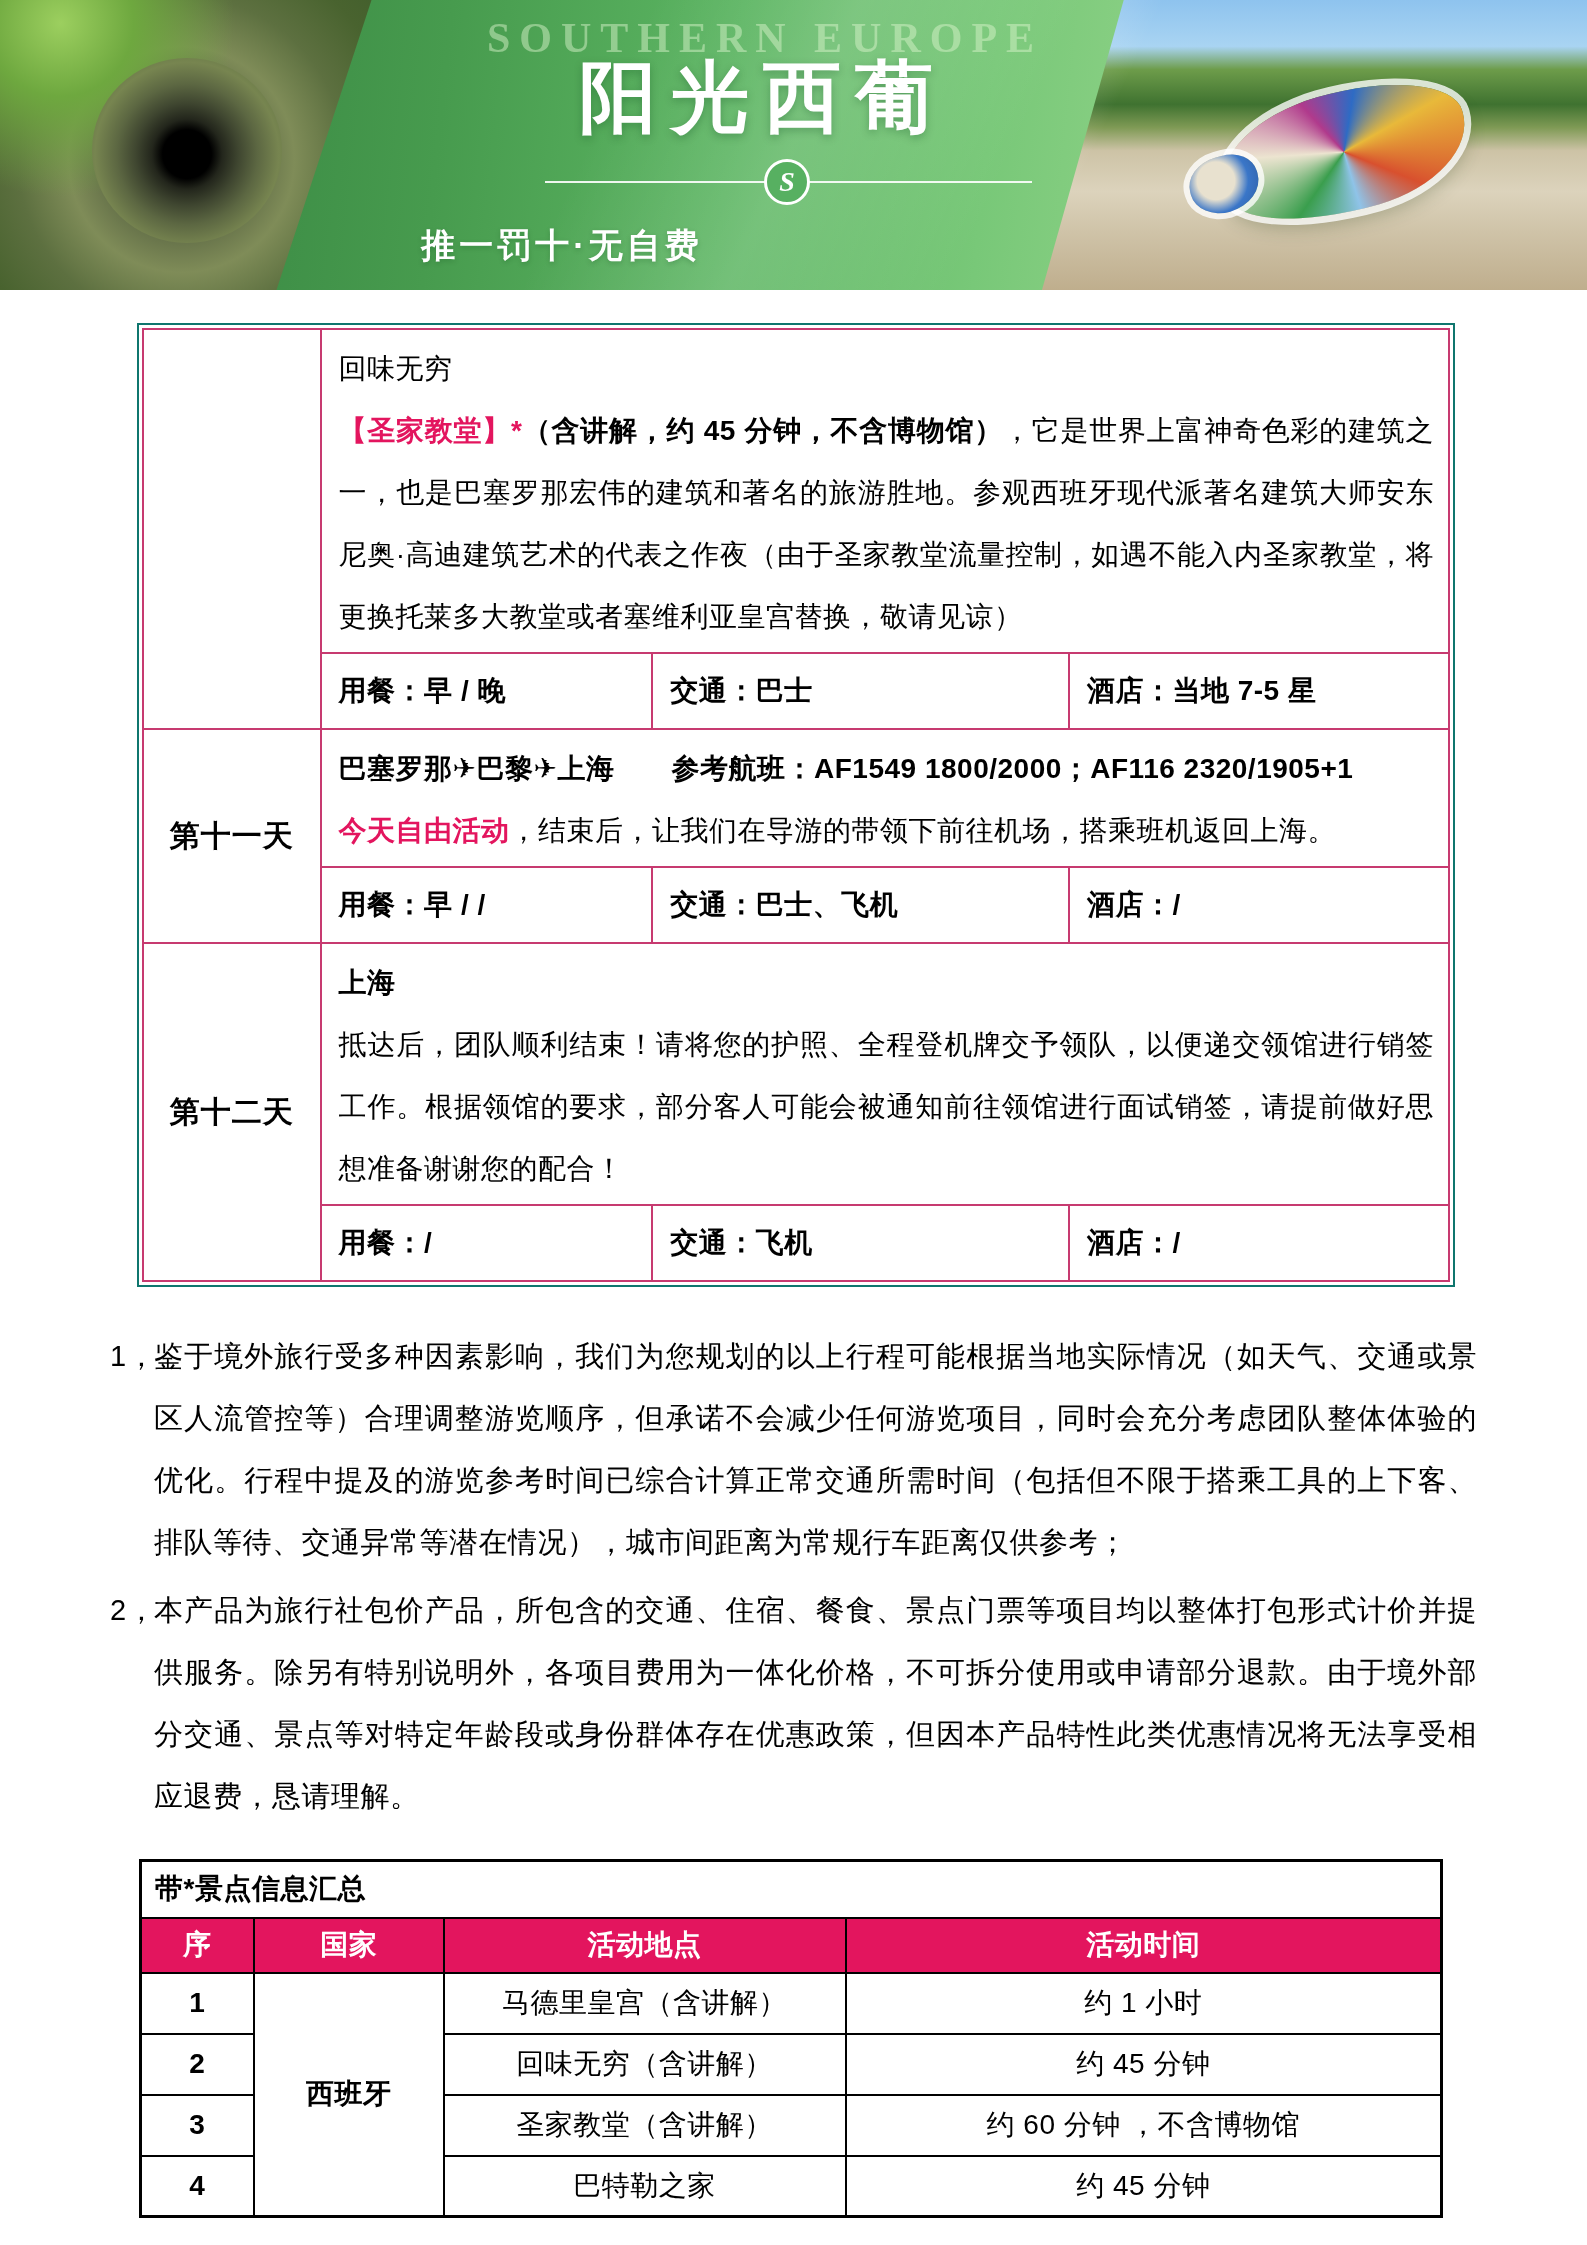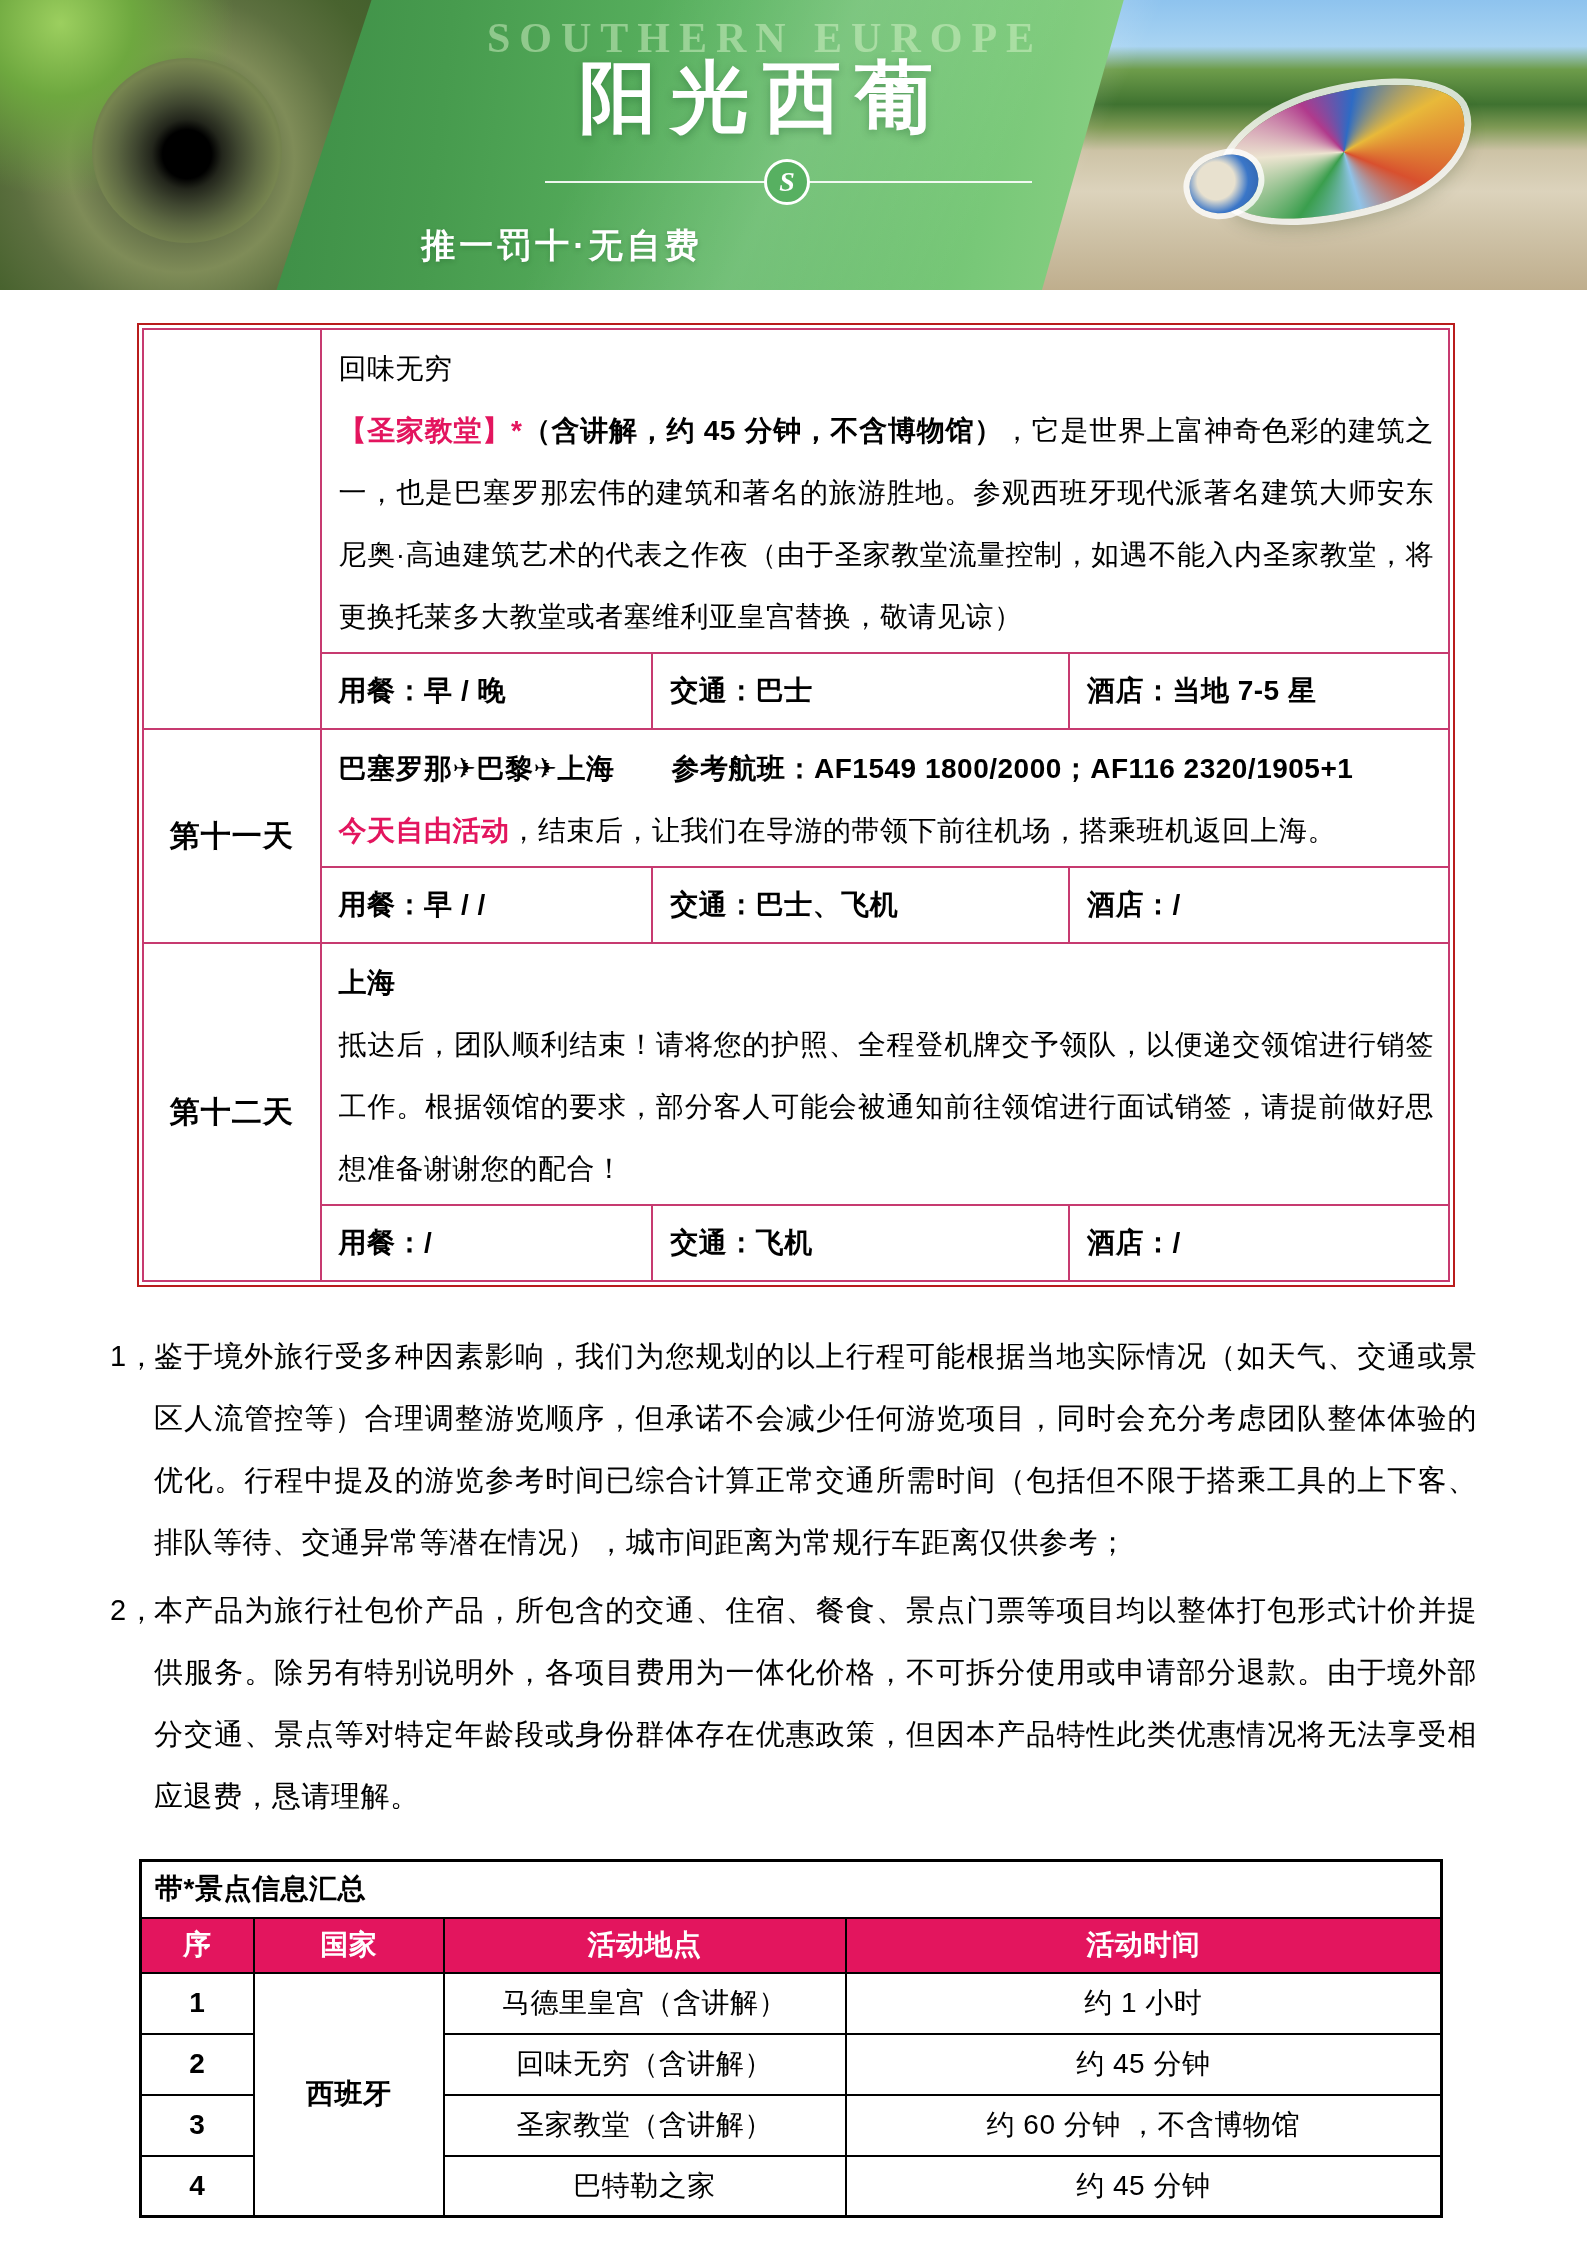--- a/index.html
+++ b/index.html
@@ -81,21 +81,21 @@
   .banner-tagline {
     position:absolute; left:562px; top:223px; transform:translateX(-50%);
     font-size:34px; font-weight:bold; letter-spacing:4px; white-space:nowrap;
     color:#ffffff; text-shadow: 0 2px 5px rgba(0,60,20,.22);
   }
 
   
   .itbl-wrap {
     margin: 33px 0 0 137px;
     width: 1318px;
-    border: 2px solid #b91c1c;
+    border: 2px solid #0f766e;
     padding: 3px;
     background:#fff;
   }
   table.itbl { border-collapse: collapse; width: 100%; table-layout: fixed; }
   table.itbl td { border: 2px solid #c73a70; vertical-align: middle; }
   .day-cell { text-align:center; font-weight:bold; font-size:30px; letter-spacing:1px; }
   .desc-cell { padding: 8px 14px 4px 17px; font-size:28px; line-height:62px; letter-spacing:.5px; vertical-align:top; }
   .desc-cell p { text-align: justify; }
   .meal-cell { height:76px; font-weight:bold; font-size:28px; padding-left:17px; letter-spacing:.5px; }
   .pink { color:#e3155e; }

